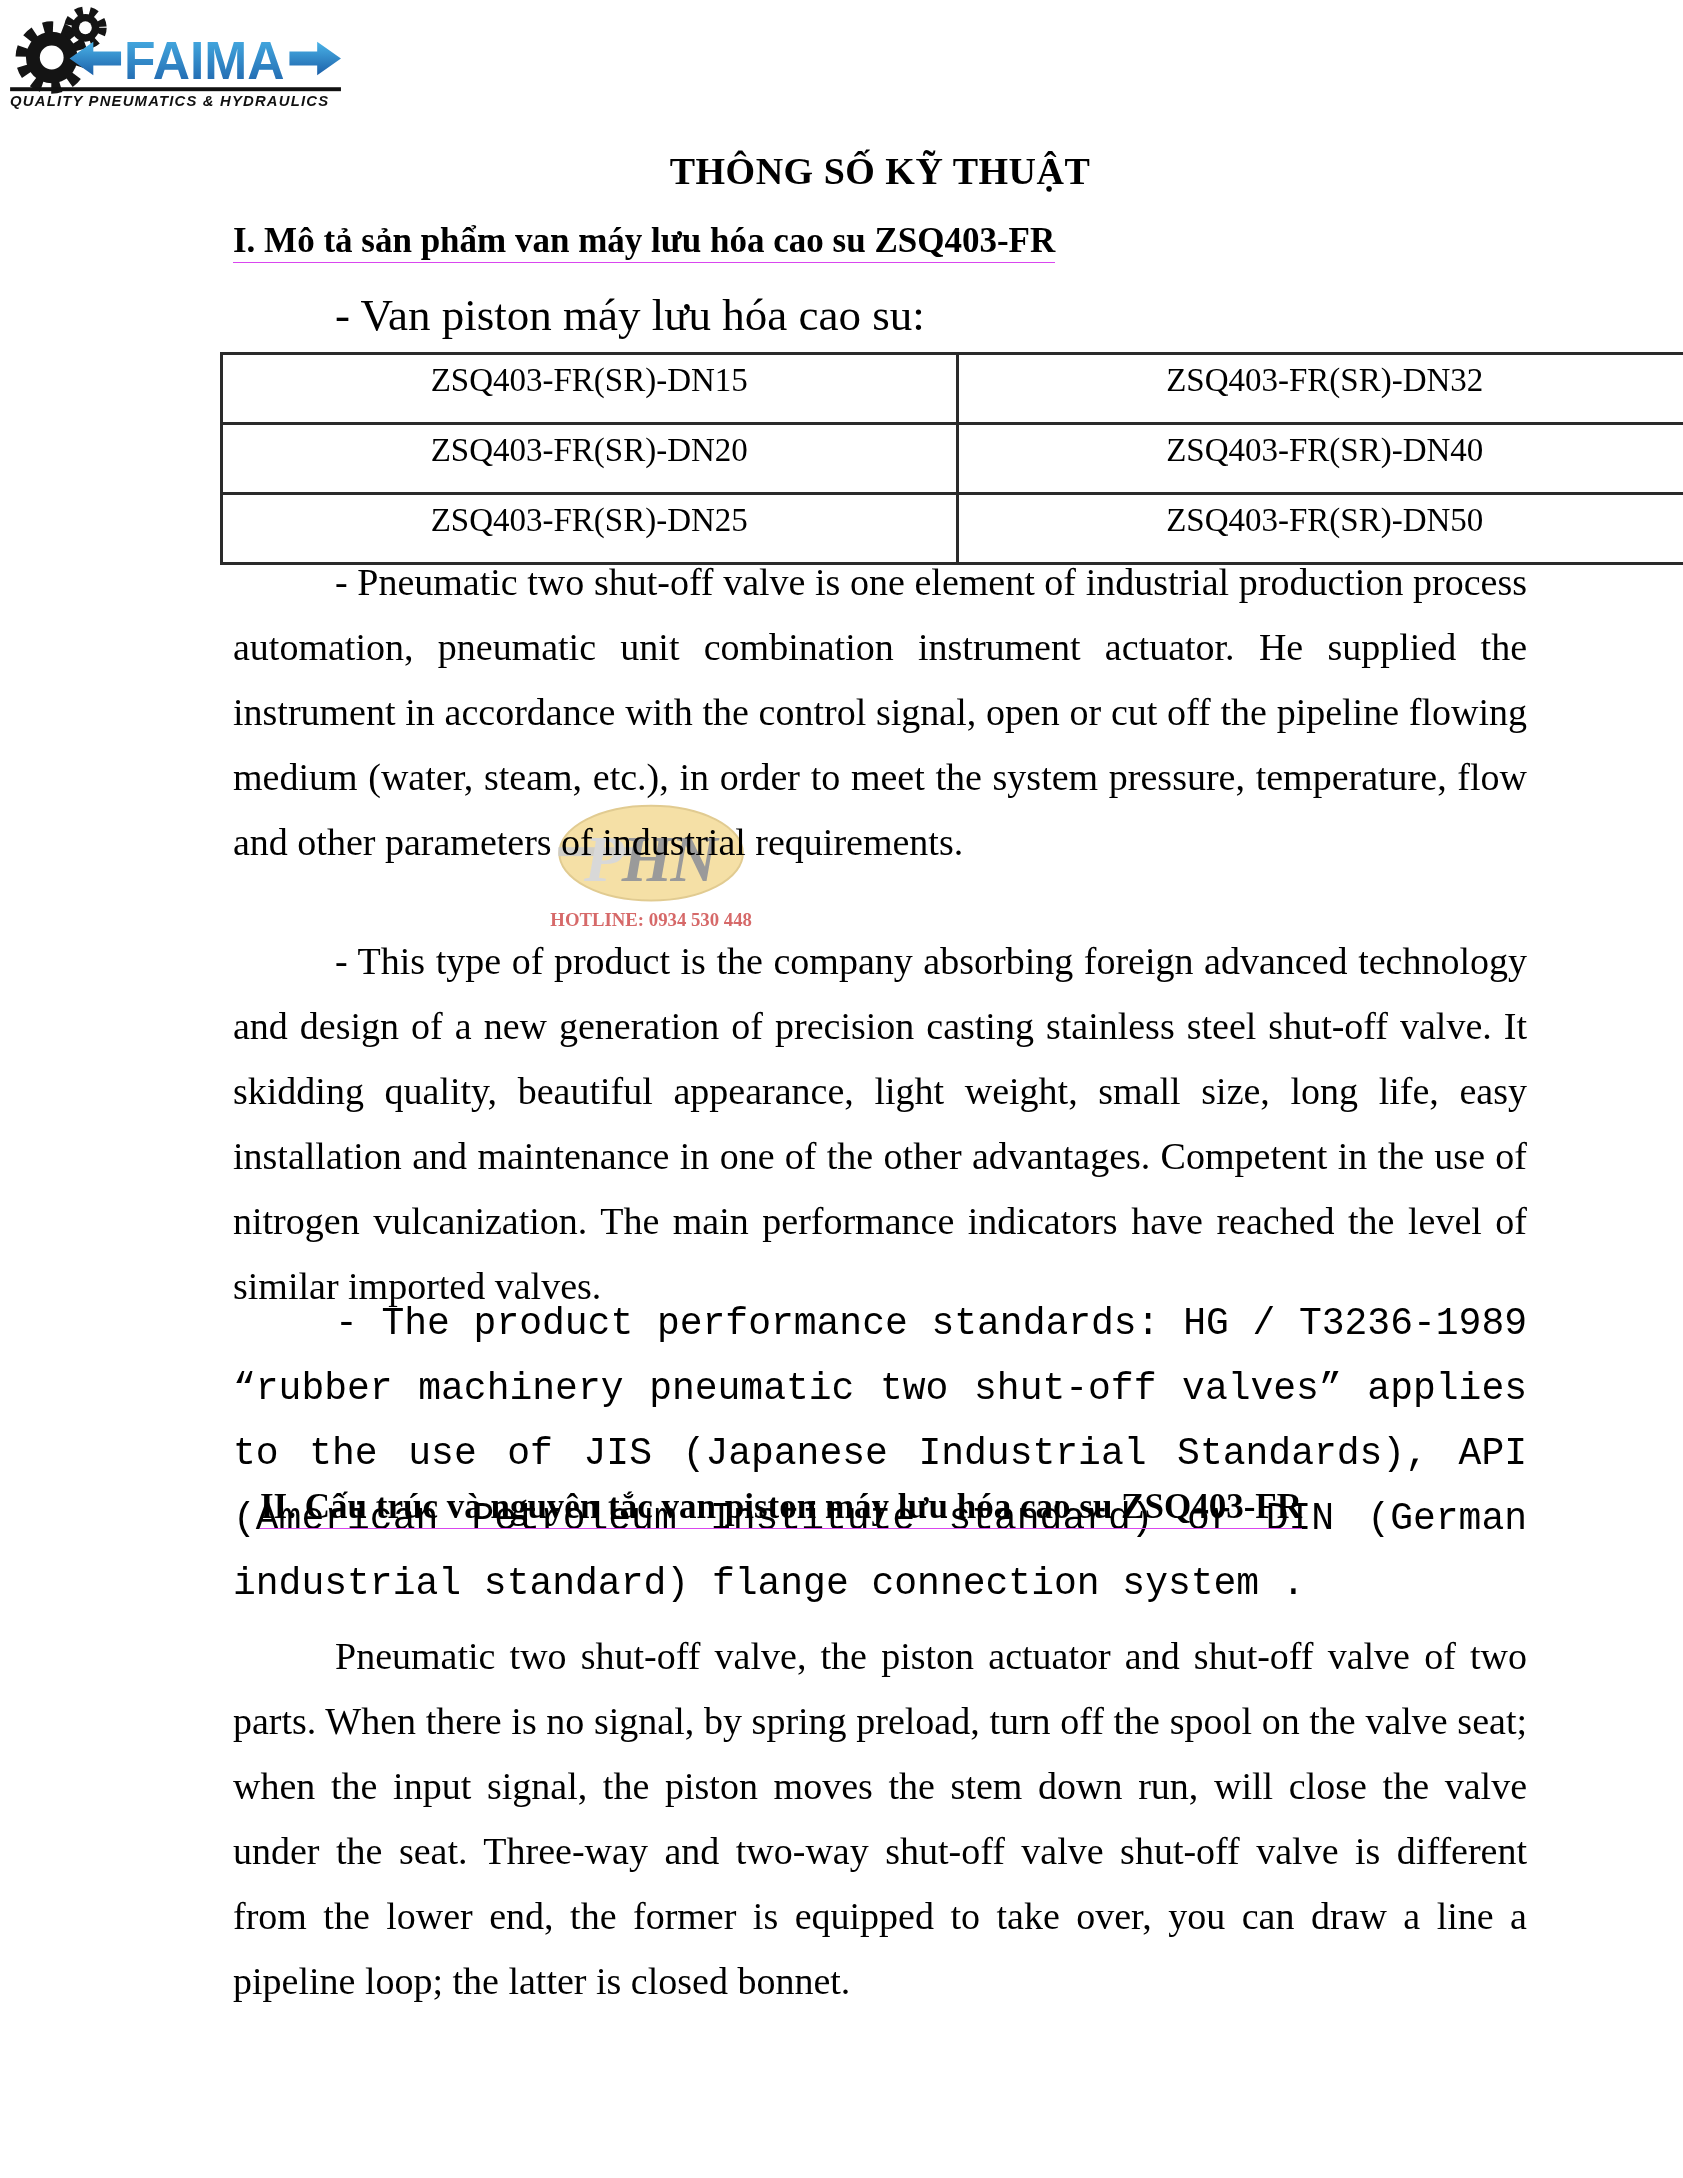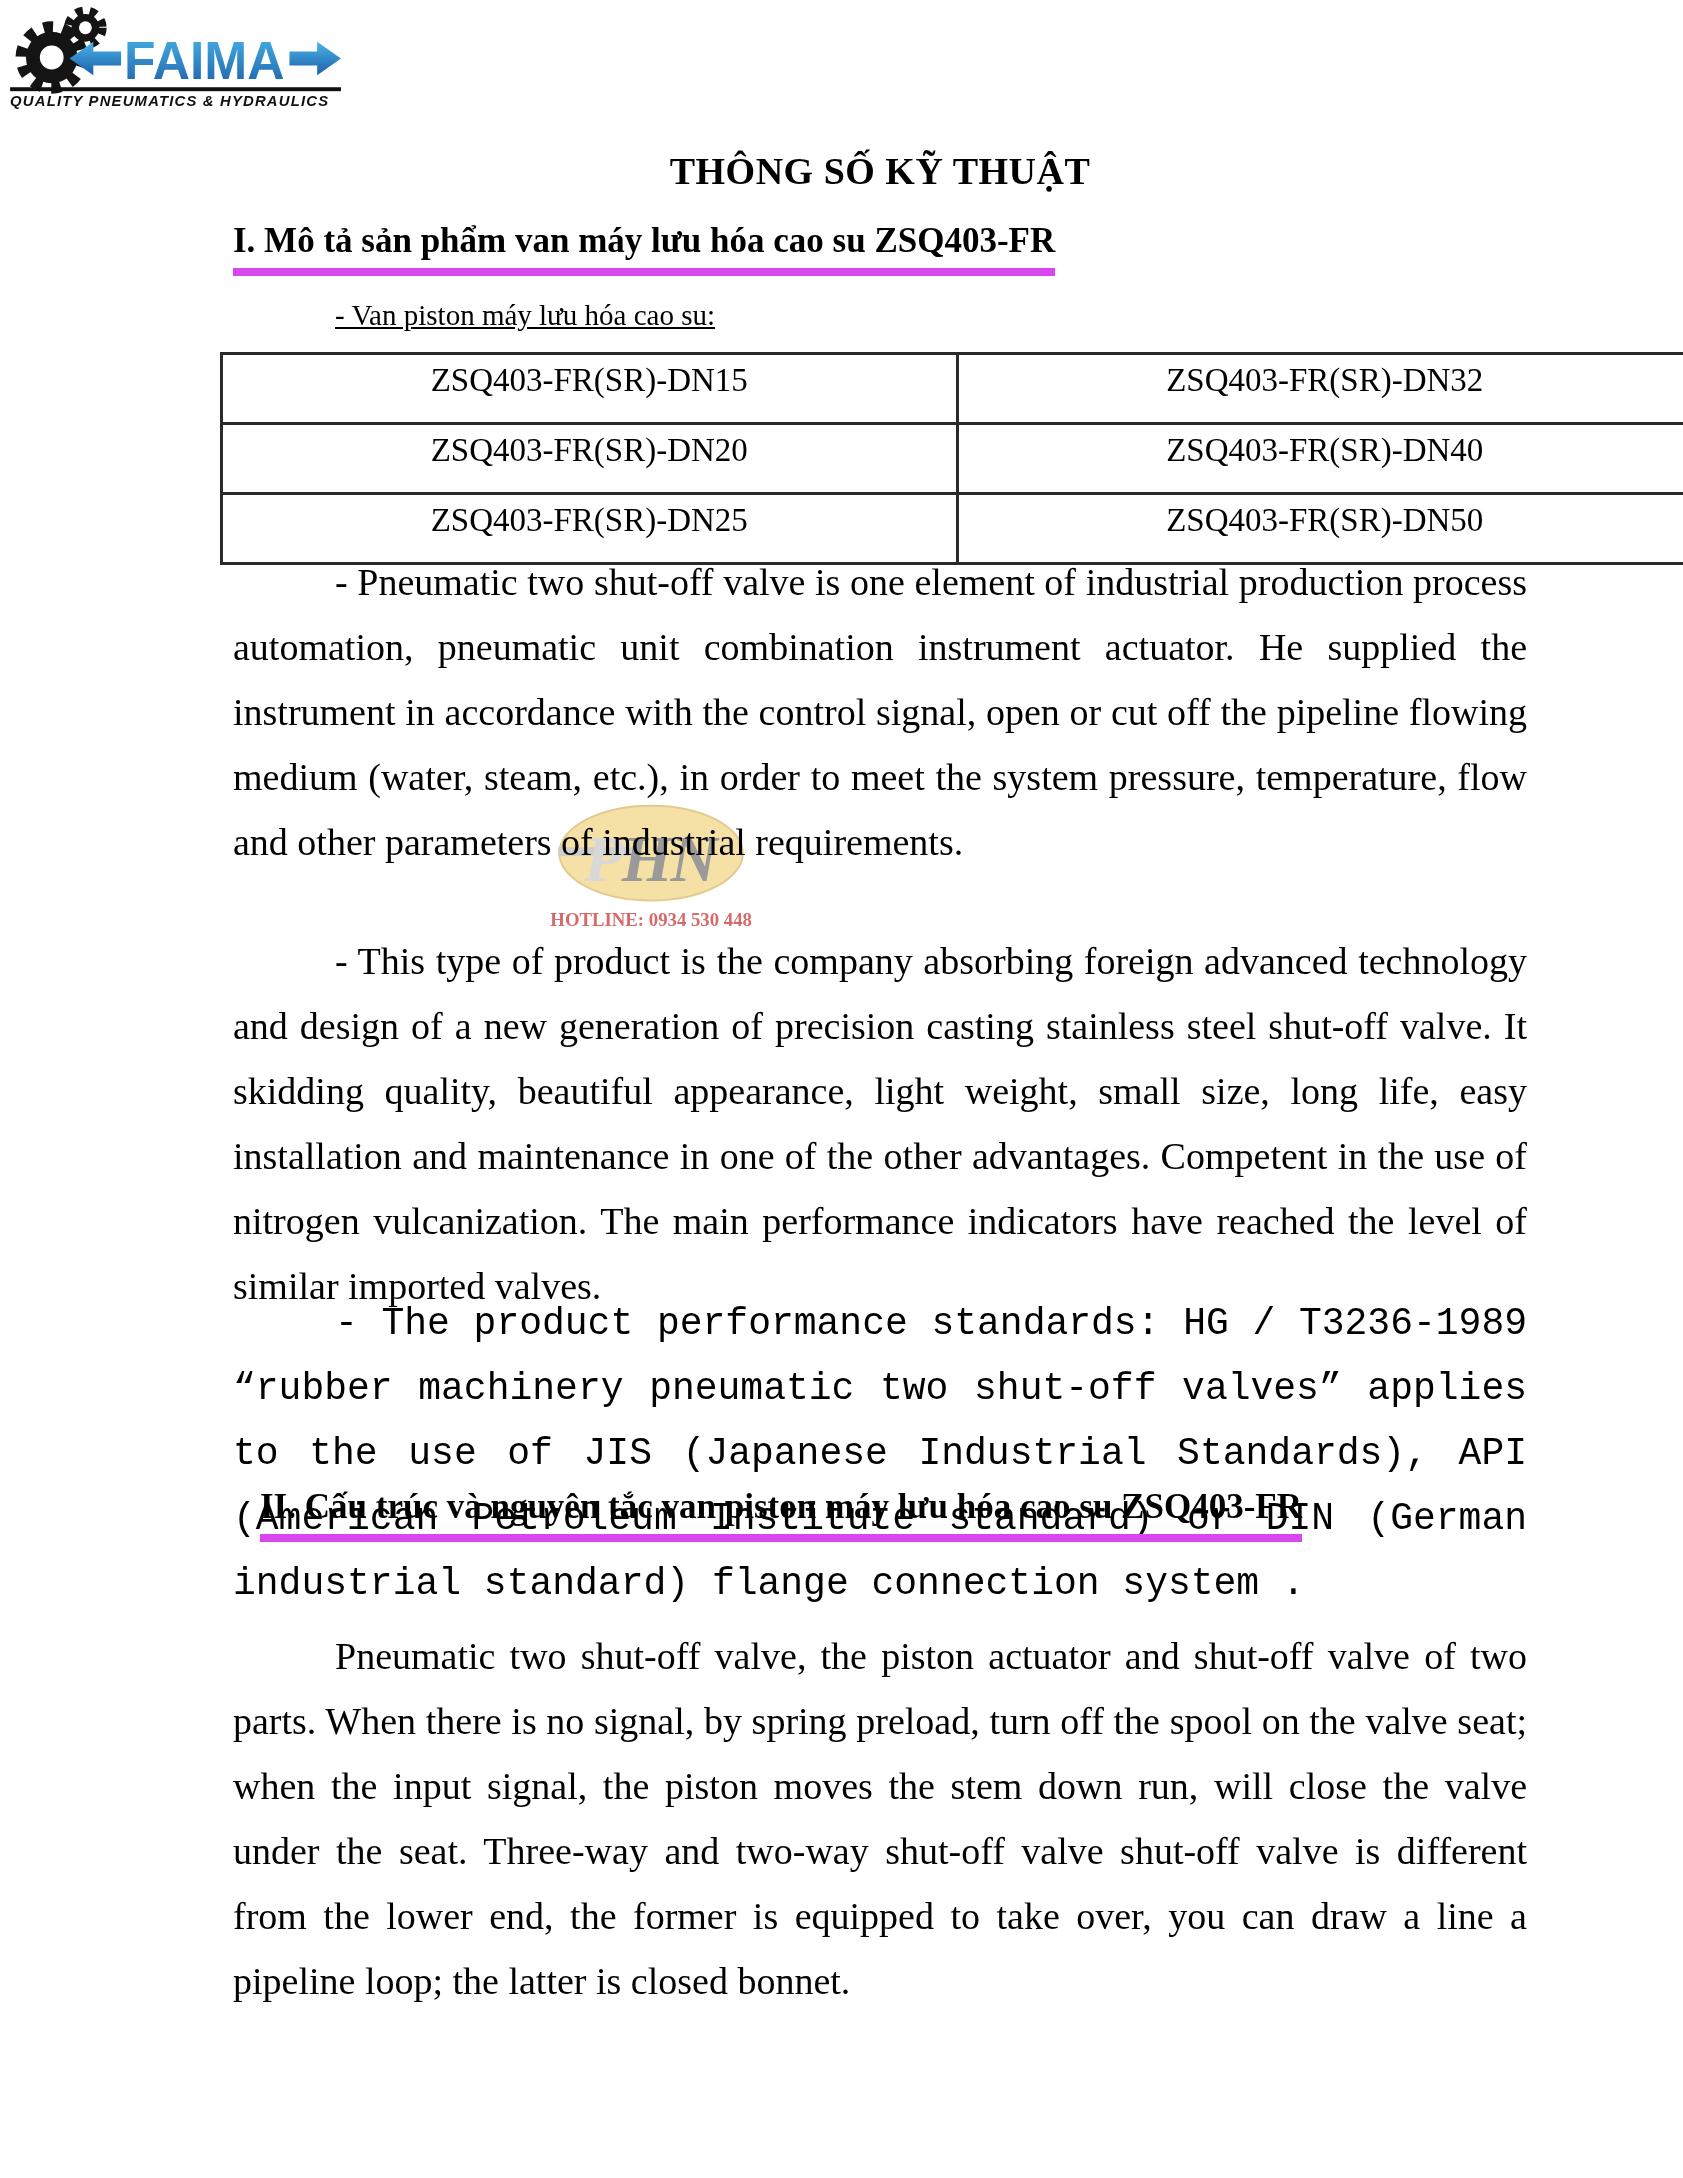--- a/index.html
+++ b/index.html
@@ -18,37 +18,37 @@
 
   
   .doc-title {
     position:absolute; left:233px; top:149px; width:1294px;
     text-align:center; font-size:38px; font-weight:bold; letter-spacing:0.5px;
   }
   .sec-heading {
     position:absolute; left:233px; width:1294px;
     font-size:35px; font-weight:bold; line-height:46px;
   }
-  .sec-heading .u { border-bottom:8px solid #d946ef; padding-bottom:8px; }
+  .sec-heading .u { border-bottom:1px solid #d946ef; padding-bottom:2px; }
   .h1 { top:218px; }
   .h2 { top:1484px;margin-left:27px; }
 
   
   .para {
     position:absolute; left:233px; width:1294px;
     font-size:38px; line-height:65px;
     text-align:justify; text-indent:102px;
   }
   .p1 { top:550px; }
   .p2 { top:929px; }
   .p3 { top:1291px;font-family:Liberation Mono, monospace; }
   .p4 { top:1624px; }
   .bullet-line {
     position:absolute; left:233px; top:293px; width:1294px;
-    font-size:29px; line-height:44px; text-indent:102px;text-decoration:underline;
+    font-size:45px; line-height:44px; text-indent:102px;
   }
 
   
   .spec-table {
     position:absolute; left:220px; top:352px; width:1474px;
     border-collapse:collapse; table-layout:fixed;
     z-index:1;
   }
   .spec-table td {
     width:50%;

